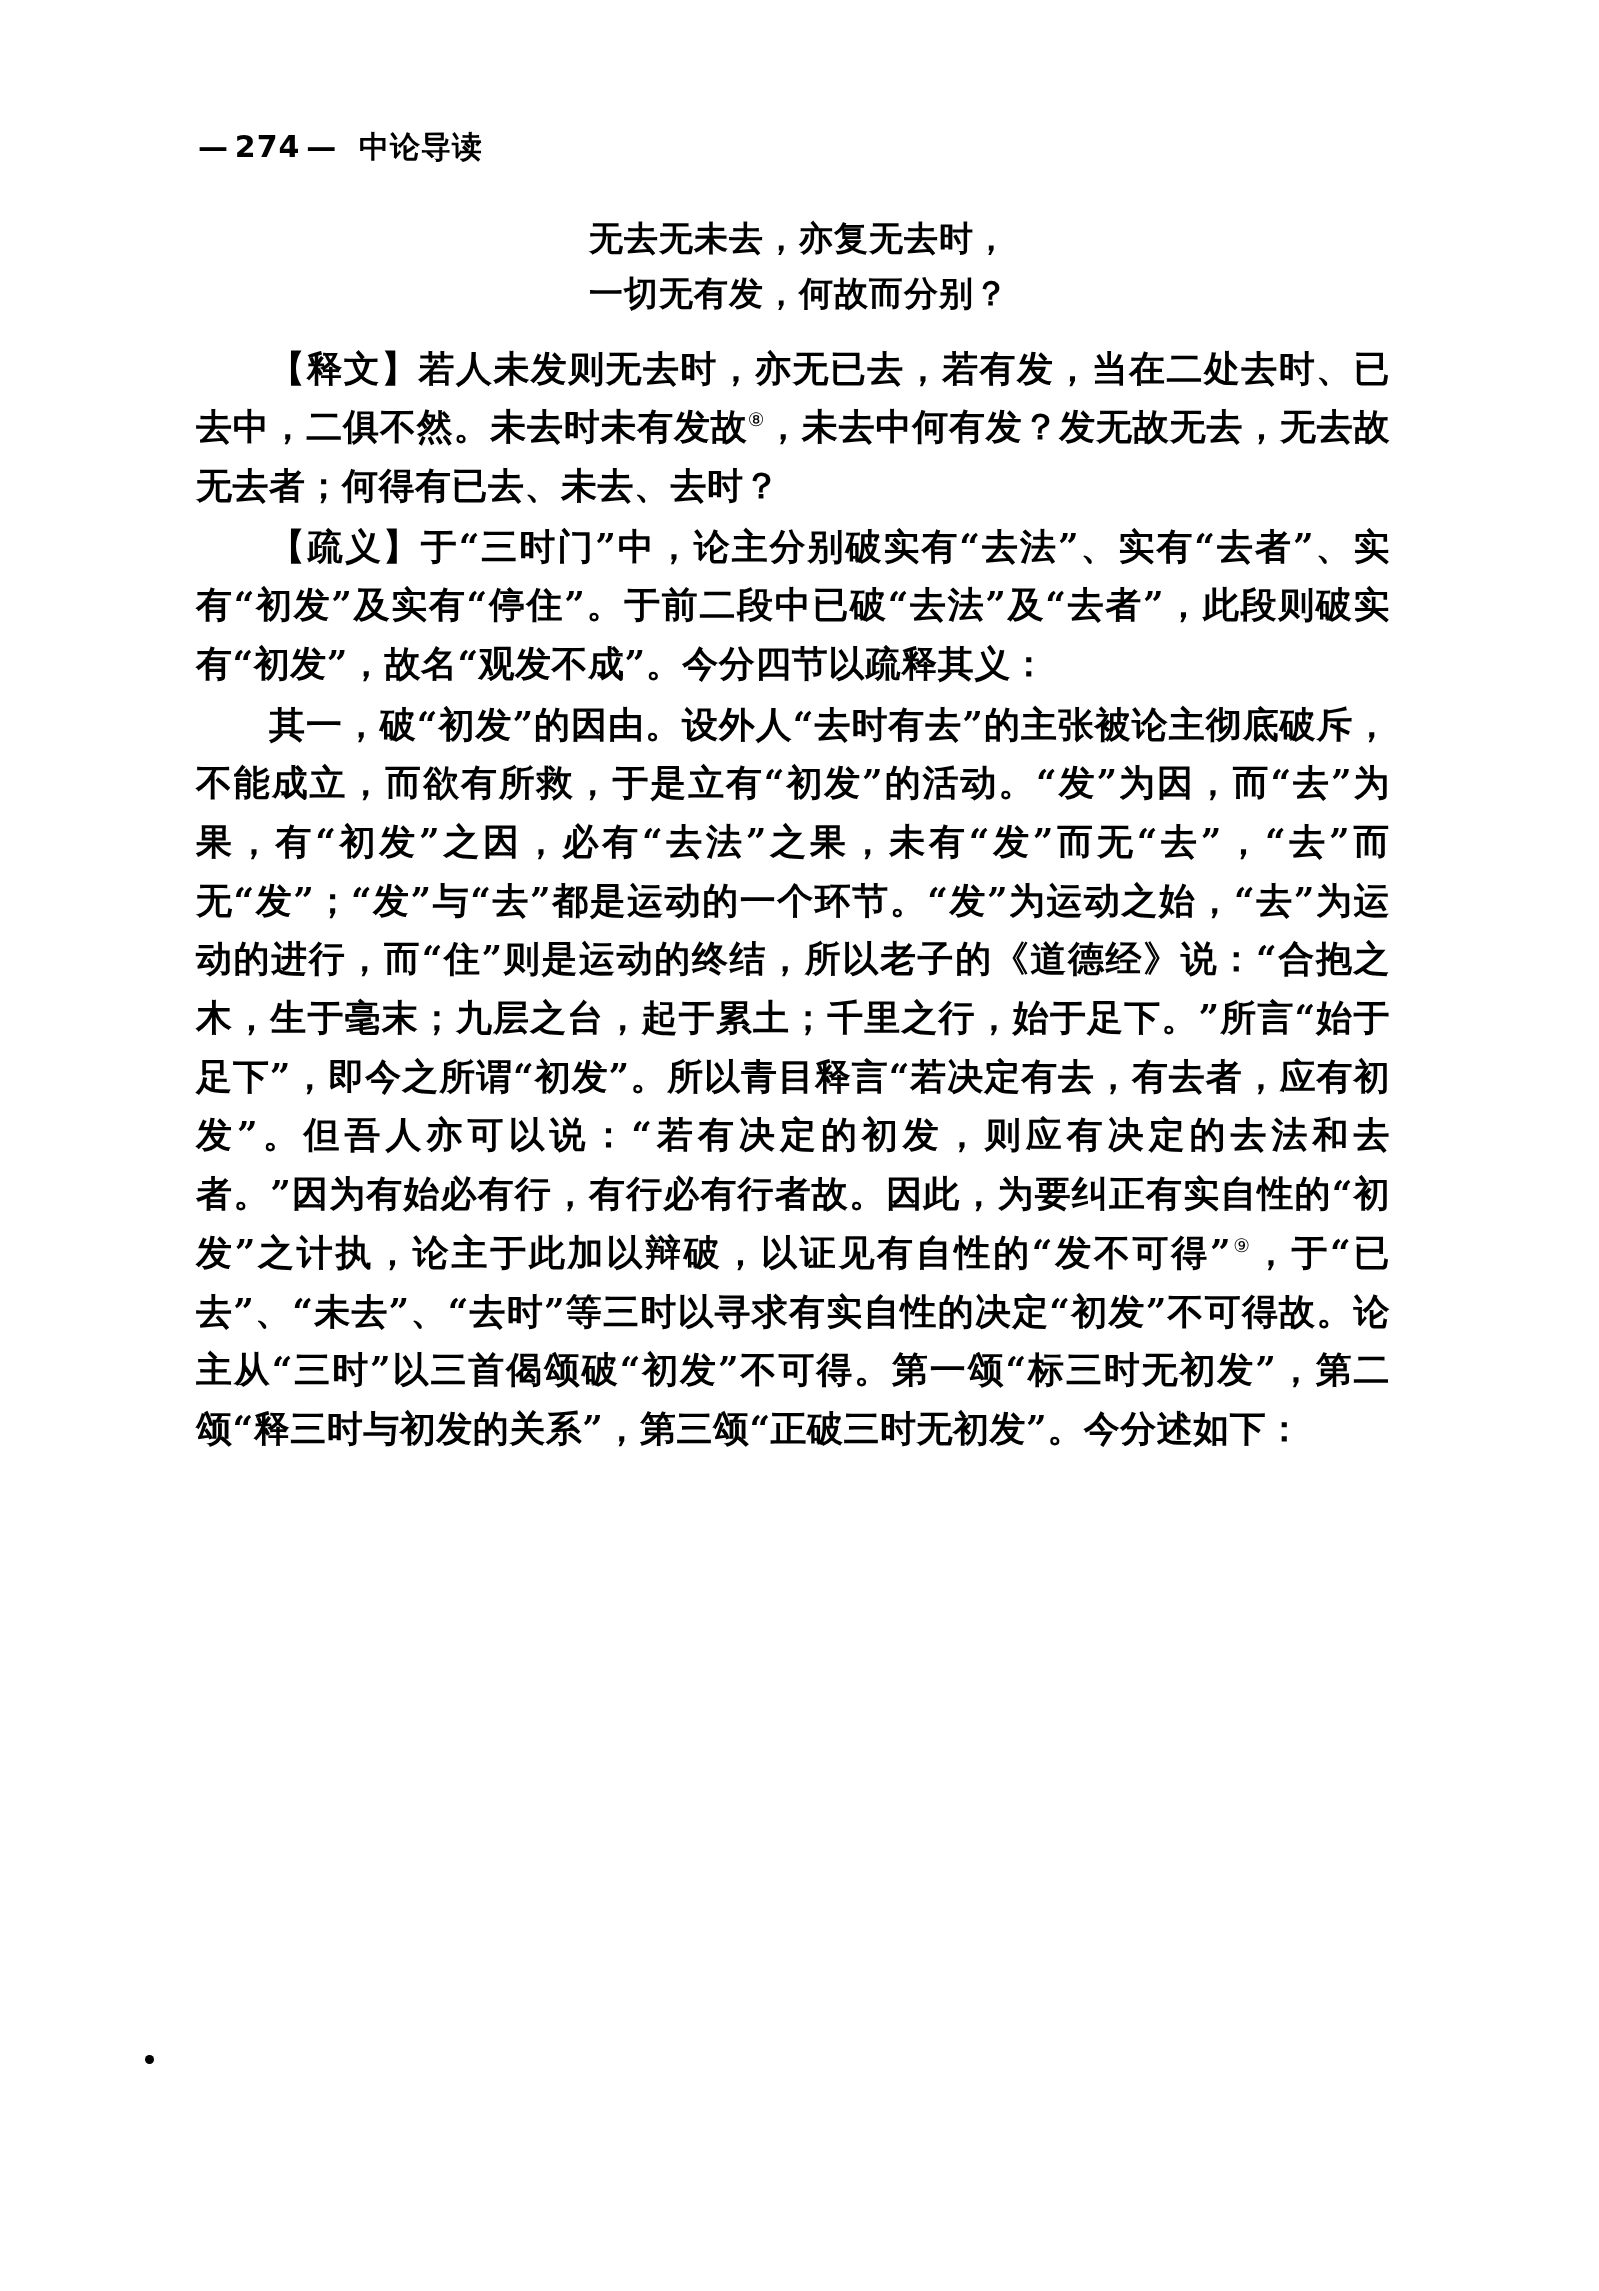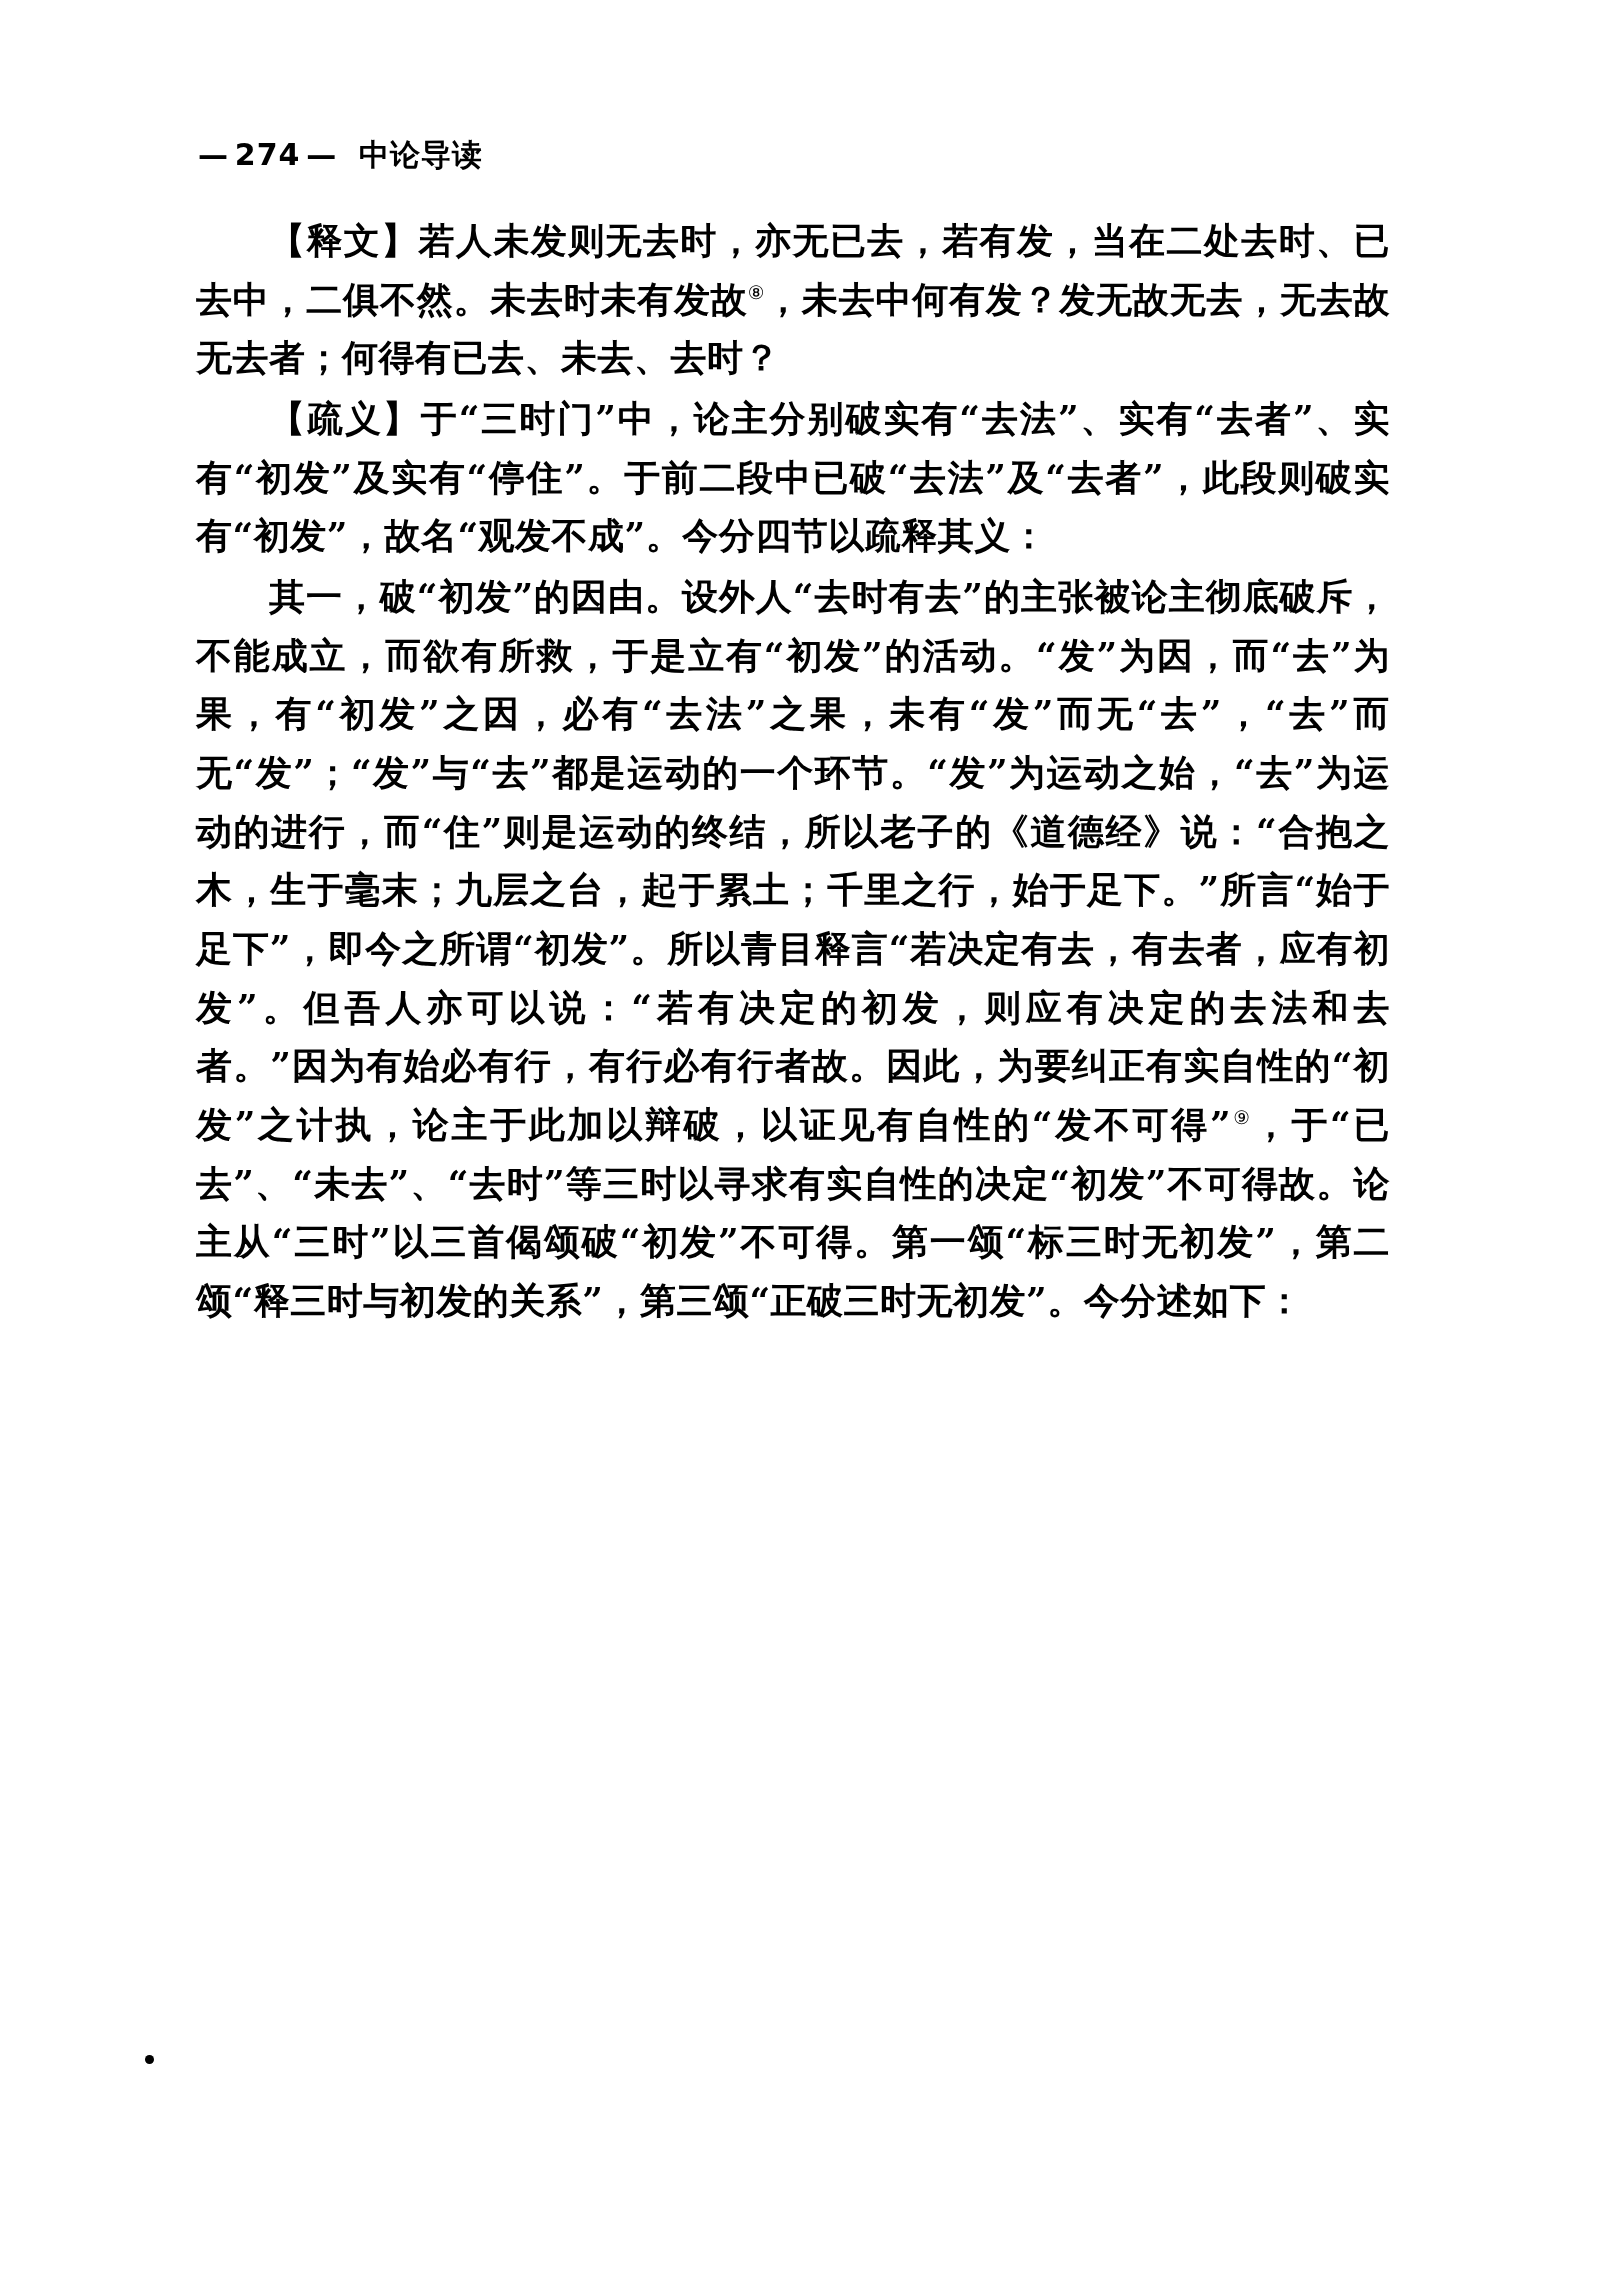--- a/index.html
+++ b/index.html
@@ -17,21 +17,21 @@
   }
   .page {
     position: absolute;
     left: 0; top: 0;
     width: 1600px;
     height: 2292px;
   }
   .header {
     position: absolute;
     left: 192px;
-    top: 135px;
+    top: 127px;
     font-size: 30px;
     font-weight: bold;
     letter-spacing: 1px;
     white-space: nowrap;
     font-family: "DejaVu Sans", "Liberation Sans", sans-serif;
   }
   .header .dash {
     display: inline-block;
     padding: 0 5.9px;
   }
@@ -92,20 +92,24 @@
 <body>
 
 <div class="page">
 
   <div class="header">
     <span class="dash">—</span><span class="pagenum">274</span><span class="dash">—</span><span class="title">中论导读</span>
   </div>
 
   <div class="content">
 
+    <div class="verse">
+      <span class="verse-line">无去无未去，亦复无去时，</span>
+      <span class="verse-line">一切无有发，何故而分别？</span>
+    </div>
 
     <p class="para"><span>【释文】若人未发则无去时，亦无已去，若有发，当在二处去时、已去中，二俱不然。未去时未有发故</span><sup class="fn">⑧</sup><span>，未去中何有发？发无故无去，无去故无去者；何得有已去、未去、去时？</span></p>
 
     <p class="para"><span>【疏义】于“三时门”中，论主分别破实有“去法”、实有“去者”、实有“初发”及实有“停住”。于前二段中已破“去法”及“去者”，此段则破实有“初发”，故名“观发不成”。今分四节以疏释其义：</span></p>
 
     <p class="para"><span>其一，破“初发”的因由。设外人“去时有去”的主张被论主彻底破斥，不能成立，而欲有所救，于是立有“初发”的活动。“发”为因，而“去”为果，有“初发”之因，必有“去法”之果，未有“发”而无“去”，“去”而无“发”；“发”与“去”都是运动的一个环节。“发”为运动之始，“去”为运动的进行，而“住”则是运动的终结，所以老子的《道德经》说：“合抱之木，生于毫末；九层之台，起于累土；千里之行，始于足下。”所言“始于足下”，即今之所谓“初发”。所以青目释言“若决定有去，有去者，应有初发”。但吾人亦可以说：“若有决定的初发，则应有决定的去法和去者。”因为有始必有行，有行必有行者故。因此，为要纠正有实自性的“初发”之计执，论主于此加以辩破，以证见有自性的“发不可得”</span><sup class="fn">⑨</sup><span>，于“已去”、“未去”、“去时”等三时以寻求有实自性的决定“初发”不可得故。论主从“三时”以三首偈颂破“初发”不可得。第一颂“标三时无初发”，第二颂“释三时与初发的关系”，第三颂“正破三时无初发”。今分述如下：</span></p>
 
   </div>
 
   <div class="marker-dot"></div>

